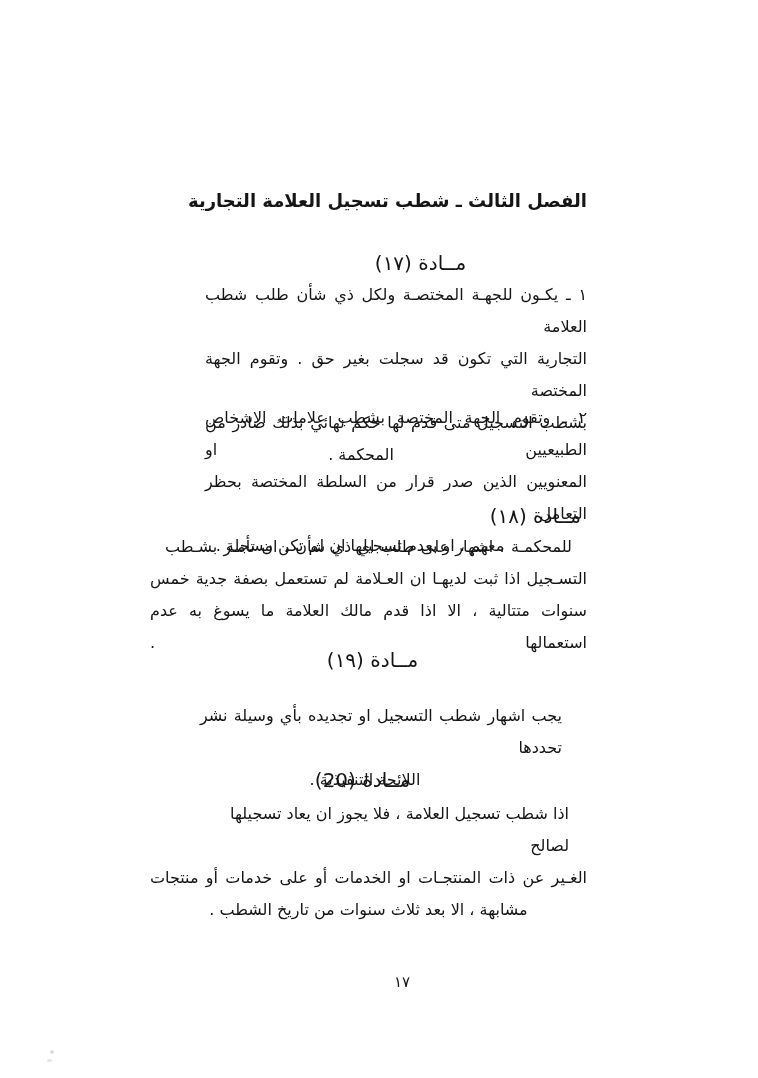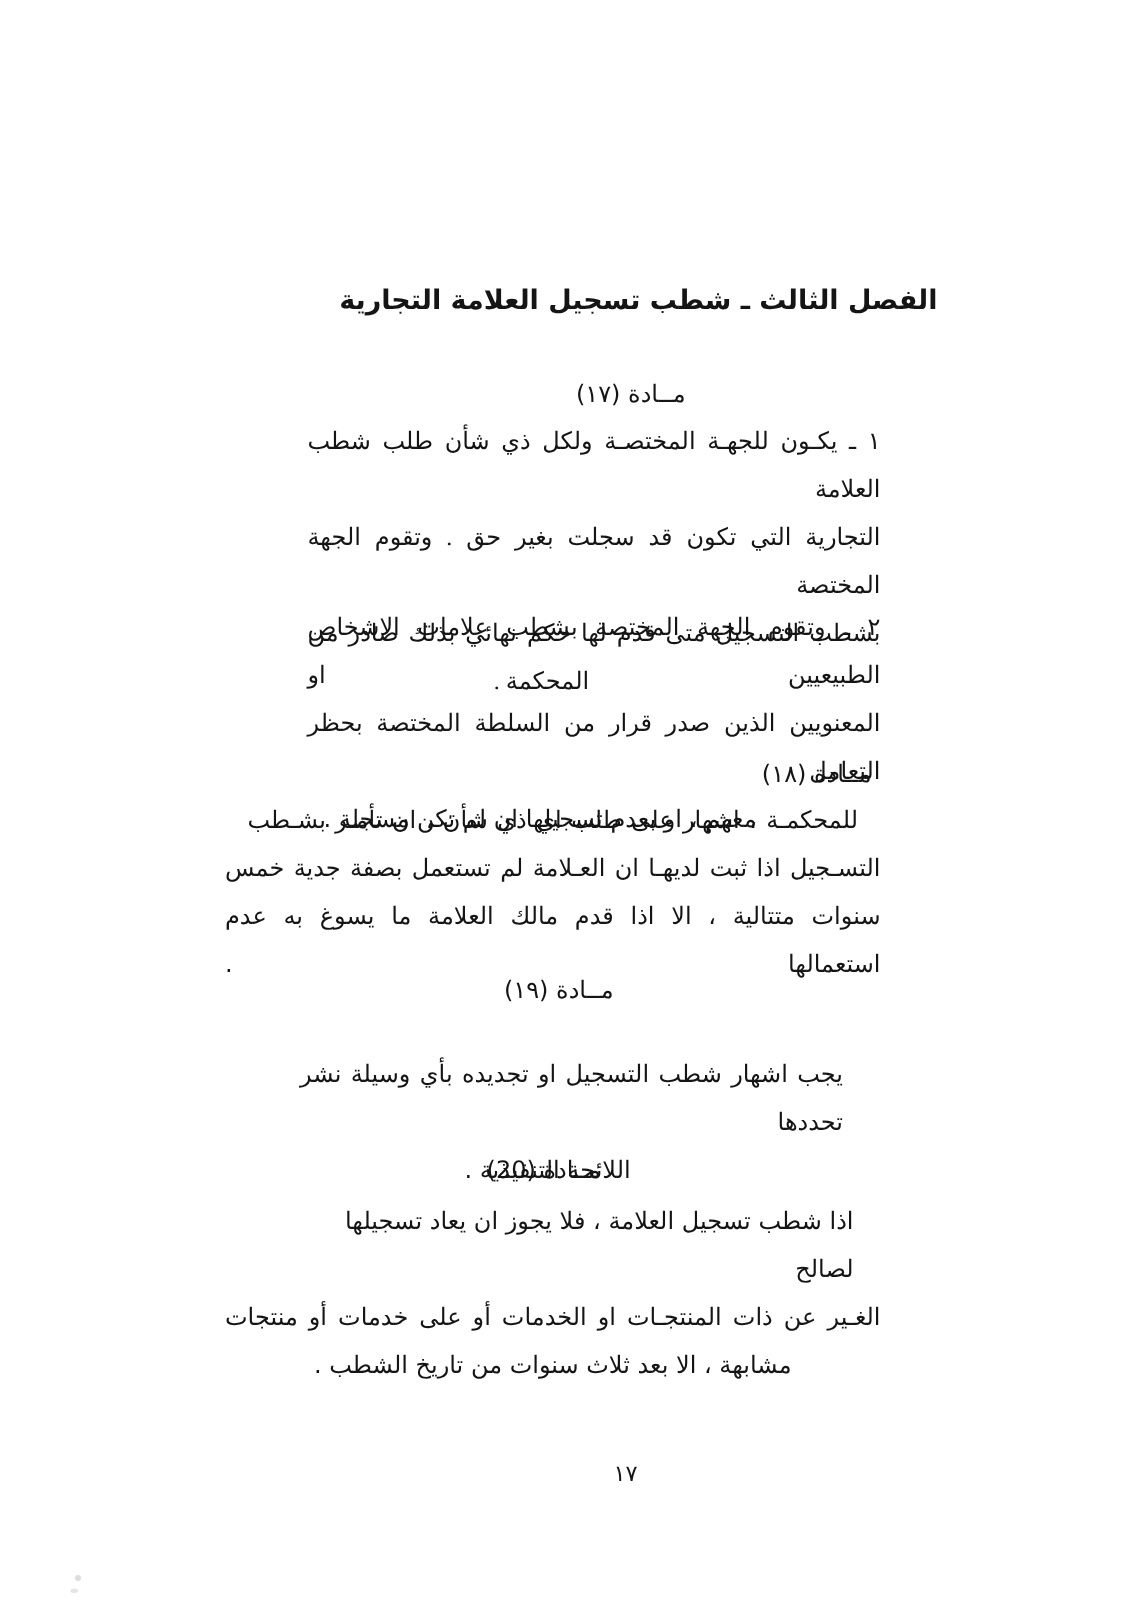--- a/index.html
+++ b/index.html
@@ -11,55 +11,55 @@
     font-family:"DejaVu Sans", sans-serif;
     overflow:hidden;
   }
   .col {
     position:absolute;
     left:150px; width:437px;
     direction:rtl;
   }
   .title {
     top:186px;
-    text-align:right;
+    text-align:left;
     font-size:18px;
     font-weight:bold;
     line-height:30px;
     transform:translateX(38px);
     letter-spacing:0.5px;
   }
   .heading {
     text-align:center;
-    font-size:16px;
+    font-size:20px;
     line-height:30px;
   }
   .h17 { top:248px; transform:translateX(52px); }
   .h18 { top:501px; transform:translateX(-6px);text-align:right; }
   .h19 { top:645px; transform:translateX(4px); }
   .h20 { top:765px; transform:translateX(-6px); }
-  .b-c1  { top:279px;font-family:Liberation Serif, serif; }
+  .b-c1  { top:279px; }
   .b-c2  { top:402px; }
   .b-a18 { top:531px; }
   .b-a19 { top:690px;margin-top:10px; }
   .b-a20 { top:798px; }
   .line {
     font-size:16px;
     line-height:32px;
   }
   .l-just {
     text-align:justify;
     text-align-last:justify;
   }
   .l-right { text-align:center; }
   .l-left  { text-align:center; }
   .clause  { padding-left:55px; }
   .pagenum {
     position:absolute;
-    top:970px; left:393px; width:48px;
+    top:970px; left:378px; width:48px;
     text-align:center;
     font-size:15px;
     line-height:24px;
     direction:rtl;
   }
   .speck {
     position:absolute;
     background:#c6c6c6;
     border-radius:50%;
   }

